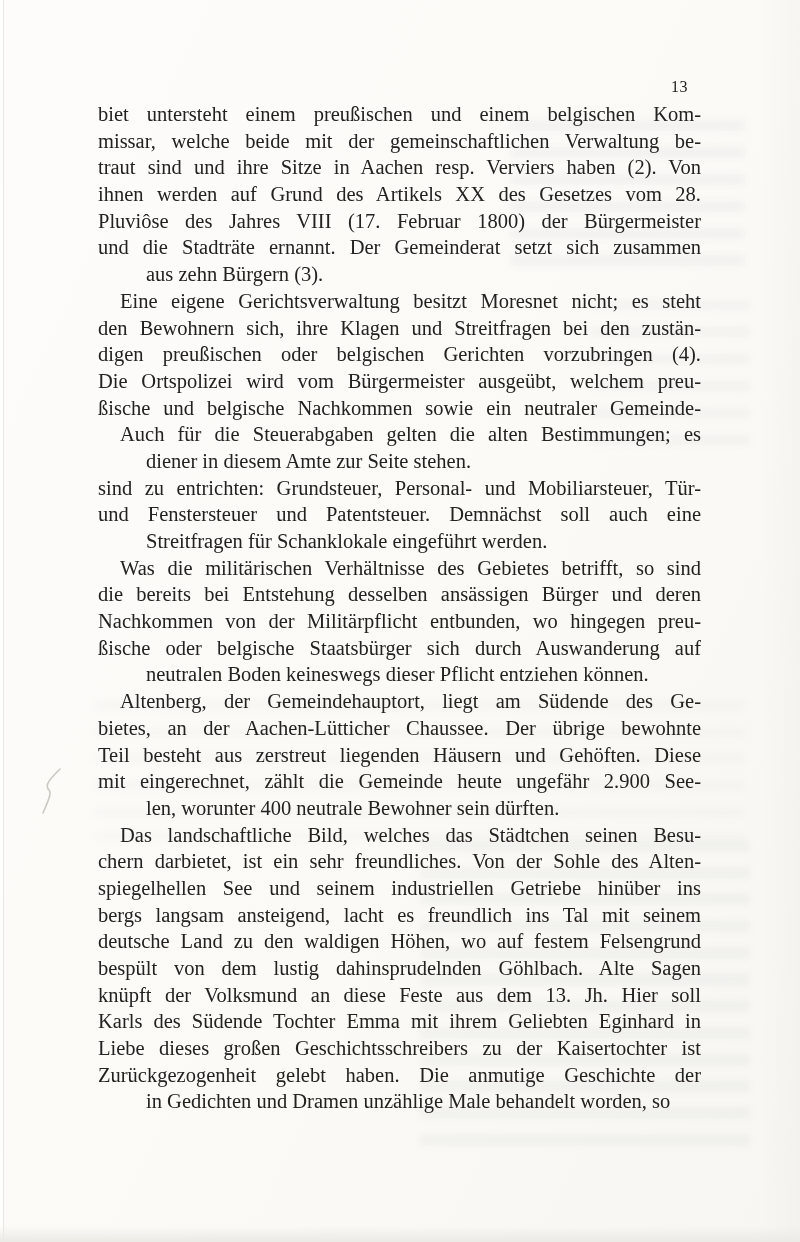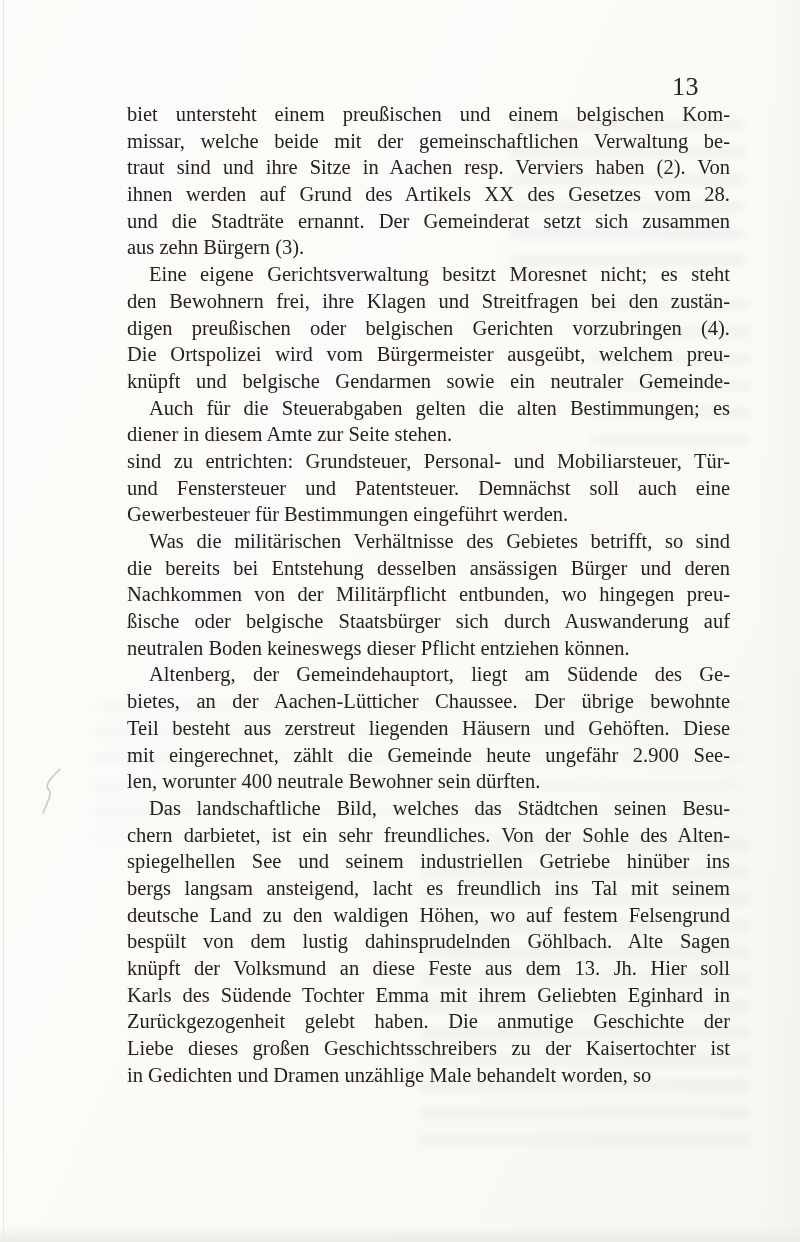--- a/index.html
+++ b/index.html
@@ -61,42 +61,43 @@
   }
   .ghost-d {
     left: 95px; top: 700px; width: 650px; height: 140px;
     background: repeating-linear-gradient(180deg,
       rgba(170,176,184,0.05) 0px, rgba(170,176,184,0.05) 11px,
       rgba(170,176,184,0) 11px, rgba(170,176,184,0) 26.7px);
   }
   .page-number {
     position: absolute;
     top: 74px;
-    right: 101px;
-    font-size: 26px;
+    right: 112px;
+    font-size: 16px;
     line-height: 26px;
     letter-spacing: 0.5px;
   }
   .text-block {
     position: absolute;
     top: 101px;
-    left: 127px;
+    left: 98px;
     width: 603px;
   }
   .line {
     height: 26.7px;
     line-height: 26.7px;
     font-size: 20.5px;
     text-align: justify;
     text-align-last: justify;
     overflow: hidden;
     white-space: normal;
   }
   .line.last {
     text-align-last: left;
+    margin-left: 48px;
   }
   .line.indent {
     padding-left: 22px;
   }
   .margin-mark {
     position: absolute;
     left: 36px;
     top: 763px;
     width: 30px;
     height: 56px;
@@ -112,52 +113,53 @@
   <div class="ghost ghost-c"></div>
   <div class="ghost ghost-d"></div>
 
   <div class="page-number">13</div>
 
   <div class="text-block" id="text-block">
       <div class="line">biet untersteht einem preußischen und einem belgischen Kom-</div>
       <div class="line">missar, welche beide mit der gemeinschaftlichen Verwaltung be-</div>
       <div class="line">traut sind und ihre Sitze in Aachen resp. Verviers haben (2). Von</div>
       <div class="line">ihnen werden auf Grund des Artikels XX des Gesetzes vom 28.</div>
+      <div class="line">Pluviôse des Jahres VIII (17. Februar 1800) der Bürgermeister</div>
       <div class="line">und die Stadträte ernannt. Der Gemeinderat setzt sich zusammen</div>
       <div class="line last">aus zehn Bürgern (3).</div>
       <div class="line indent">Eine eigene Gerichtsverwaltung besitzt Moresnet nicht; es steht</div>
-      <div class="line">den Bewohnern frei, ihre Klagen und Streitfragen bei den zustän-</div>
+      <div class="line">den Bewohnern sich, ihre Klagen und Streitfragen bei den zustän-</div>
       <div class="line">digen preußischen oder belgischen Gerichten vorzubringen (4).</div>
       <div class="line">Die Ortspolizei wird vom Bürgermeister ausgeübt, welchem preu-</div>
-      <div class="line">knüpft und belgische Gendarmen sowie ein neutraler Gemeinde-</div>
+      <div class="line">ßische und belgische Nachkommen sowie ein neutraler Gemeinde-</div>
       <div class="line indent">Auch für die Steuerabgaben gelten die alten Bestimmungen; es</div>
       <div class="line last">diener in diesem Amte zur Seite stehen.</div>
       <div class="line">sind zu entrichten: Grundsteuer, Personal- und Mobiliarsteuer, Tür-</div>
       <div class="line">und Fenstersteuer und Patentsteuer. Demnächst soll auch eine</div>
-      <div class="line last">Gewerbesteuer für Bestimmungen eingeführt werden.</div>
+      <div class="line last">Streitfragen für Schanklokale eingeführt werden.</div>
       <div class="line indent">Was die militärischen Verhältnisse des Gebietes betrifft, so sind</div>
       <div class="line">die bereits bei Entstehung desselben ansässigen Bürger und deren</div>
       <div class="line">Nachkommen von der Militärpflicht entbunden, wo hingegen preu-</div>
       <div class="line">ßische oder belgische Staatsbürger sich durch Auswanderung auf</div>
       <div class="line last">neutralen Boden keineswegs dieser Pflicht entziehen können.</div>
       <div class="line indent">Altenberg, der Gemeindehauptort, liegt am Südende des Ge-</div>
       <div class="line">bietes, an der Aachen-Lütticher Chaussee. Der übrige bewohnte</div>
       <div class="line">Teil besteht aus zerstreut liegenden Häusern und Gehöften. Diese</div>
       <div class="line">mit eingerechnet, zählt die Gemeinde heute ungefähr 2.900 See-</div>
       <div class="line last">len, worunter 400 neutrale Bewohner sein dürften.</div>
       <div class="line indent">Das landschaftliche Bild, welches das Städtchen seinen Besu-</div>
       <div class="line">chern darbietet, ist ein sehr freundliches. Von der Sohle des Alten-</div>
       <div class="line">spiegelhellen See und seinem industriellen Getriebe hinüber ins</div>
       <div class="line">bergs langsam ansteigend, lacht es freundlich ins Tal mit seinem</div>
       <div class="line">deutsche Land zu den waldigen Höhen, wo auf festem Felsengrund</div>
       <div class="line">bespült von dem lustig dahinsprudelnden Göhlbach. Alte Sagen</div>
       <div class="line">knüpft der Volksmund an diese Feste aus dem 13. Jh. Hier soll</div>
       <div class="line">Karls des Südende Tochter Emma mit ihrem Geliebten Eginhard in</div>
+      <div class="line">Liebe dieses großen Geschichtsschreibers zu der Kaisertochter ist</div>
       <div class="line">Zurückgezogenheit gelebt haben. Die anmutige Geschichte der</div>
-      <div class="line">Liebe dieses großen Geschichtsschreibers zu der Kaisertochter ist</div>
       <div class="line last">in Gedichten und Dramen unzählige Male behandelt worden, so</div>
     </div>
 
   <svg class="margin-mark" viewBox="0 0 30 56" fill="none" xmlns="http://www.w3.org/2000/svg">
     <path d="M 24 6 C 14 16, 8 22, 13 27 C 16 30, 12 38, 7 50" stroke="#ccc9c2" stroke-width="1.6" stroke-linecap="round" fill="none"></path>
   </svg>
 
   <div class="edge-left-strip"></div>
   <div class="edge-left-line"></div>
   <div class="right-shade"></div>

